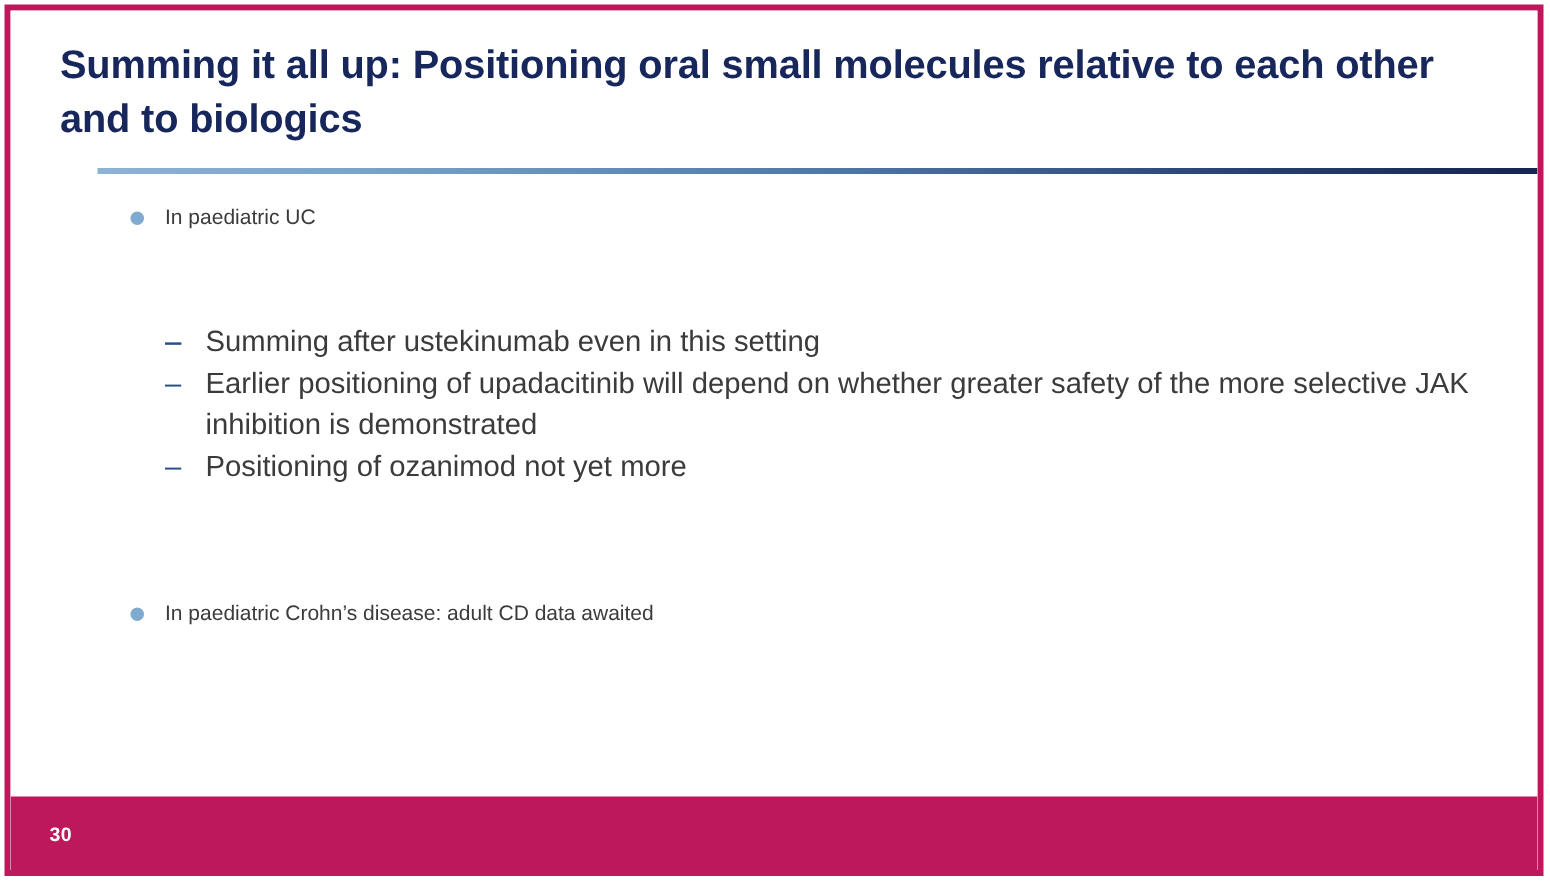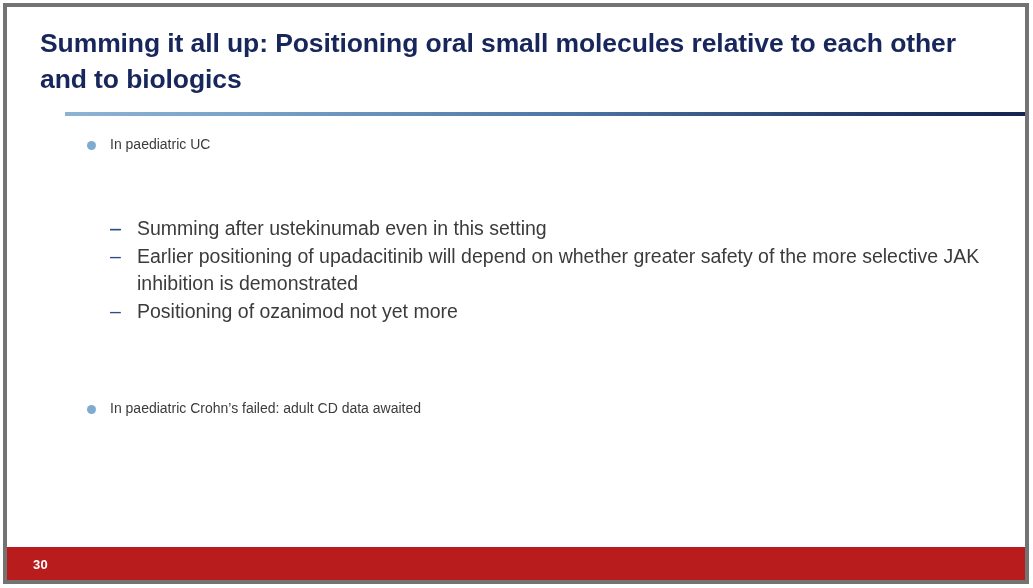--- a/index.html
+++ b/index.html
@@ -18,21 +18,21 @@
     padding: 3px 4px 4px 3px;
     font-family: "Liberation Sans", sans-serif;
     overflow: hidden;
   }
 
   .slide-frame {
     position: relative;
     width: 100%;
     height: 100%;
     box-sizing: border-box;
-    border: 4px solid #737373;
+    border: 4px solid #be185d;
     background: #ffffff;
     overflow: hidden;
   }
 
   .slide-body {
     position: absolute;
     left: 0;
     top: 0;
     right: 0;
     bottom: 0;
@@ -113,22 +113,22 @@
 
   .gap-large { height: 56px; }
   .gap-block { height: 68px; }
 
   
   .footer-bar {
     position: absolute;
     left: 0;
     right: 0;
     bottom: 0;
-    height: 33px;
-    background: #b91c1c;
+    height: 49px;
+    background: #be185d;
   }
 
   .slide-number {
     position: absolute;
     left: 26px;
     top: 50%;
     transform: translateY(-50%);
     color: #ffffff;
     font-size: 13px;
     font-weight: bold;
@@ -173,21 +173,21 @@
 
         <div class="bullet-l2">
           <span class="dash">–</span>
           <span>Positioning of ozanimod not yet more</span>
         </div>
 
         <div class="gap-block"></div>
 
         <div class="bullet-l1">
           <span class="dot"></span>
-          <span>In paediatric Crohn’s failed: adult CD data awaited</span>
+          <span>In paediatric Crohn’s disease: adult CD data awaited</span>
         </div>
 
       </div>
 
       <div class="footer-bar">
         <span class="slide-number">30</span>
       </div>
 
     </div>
   </div>

